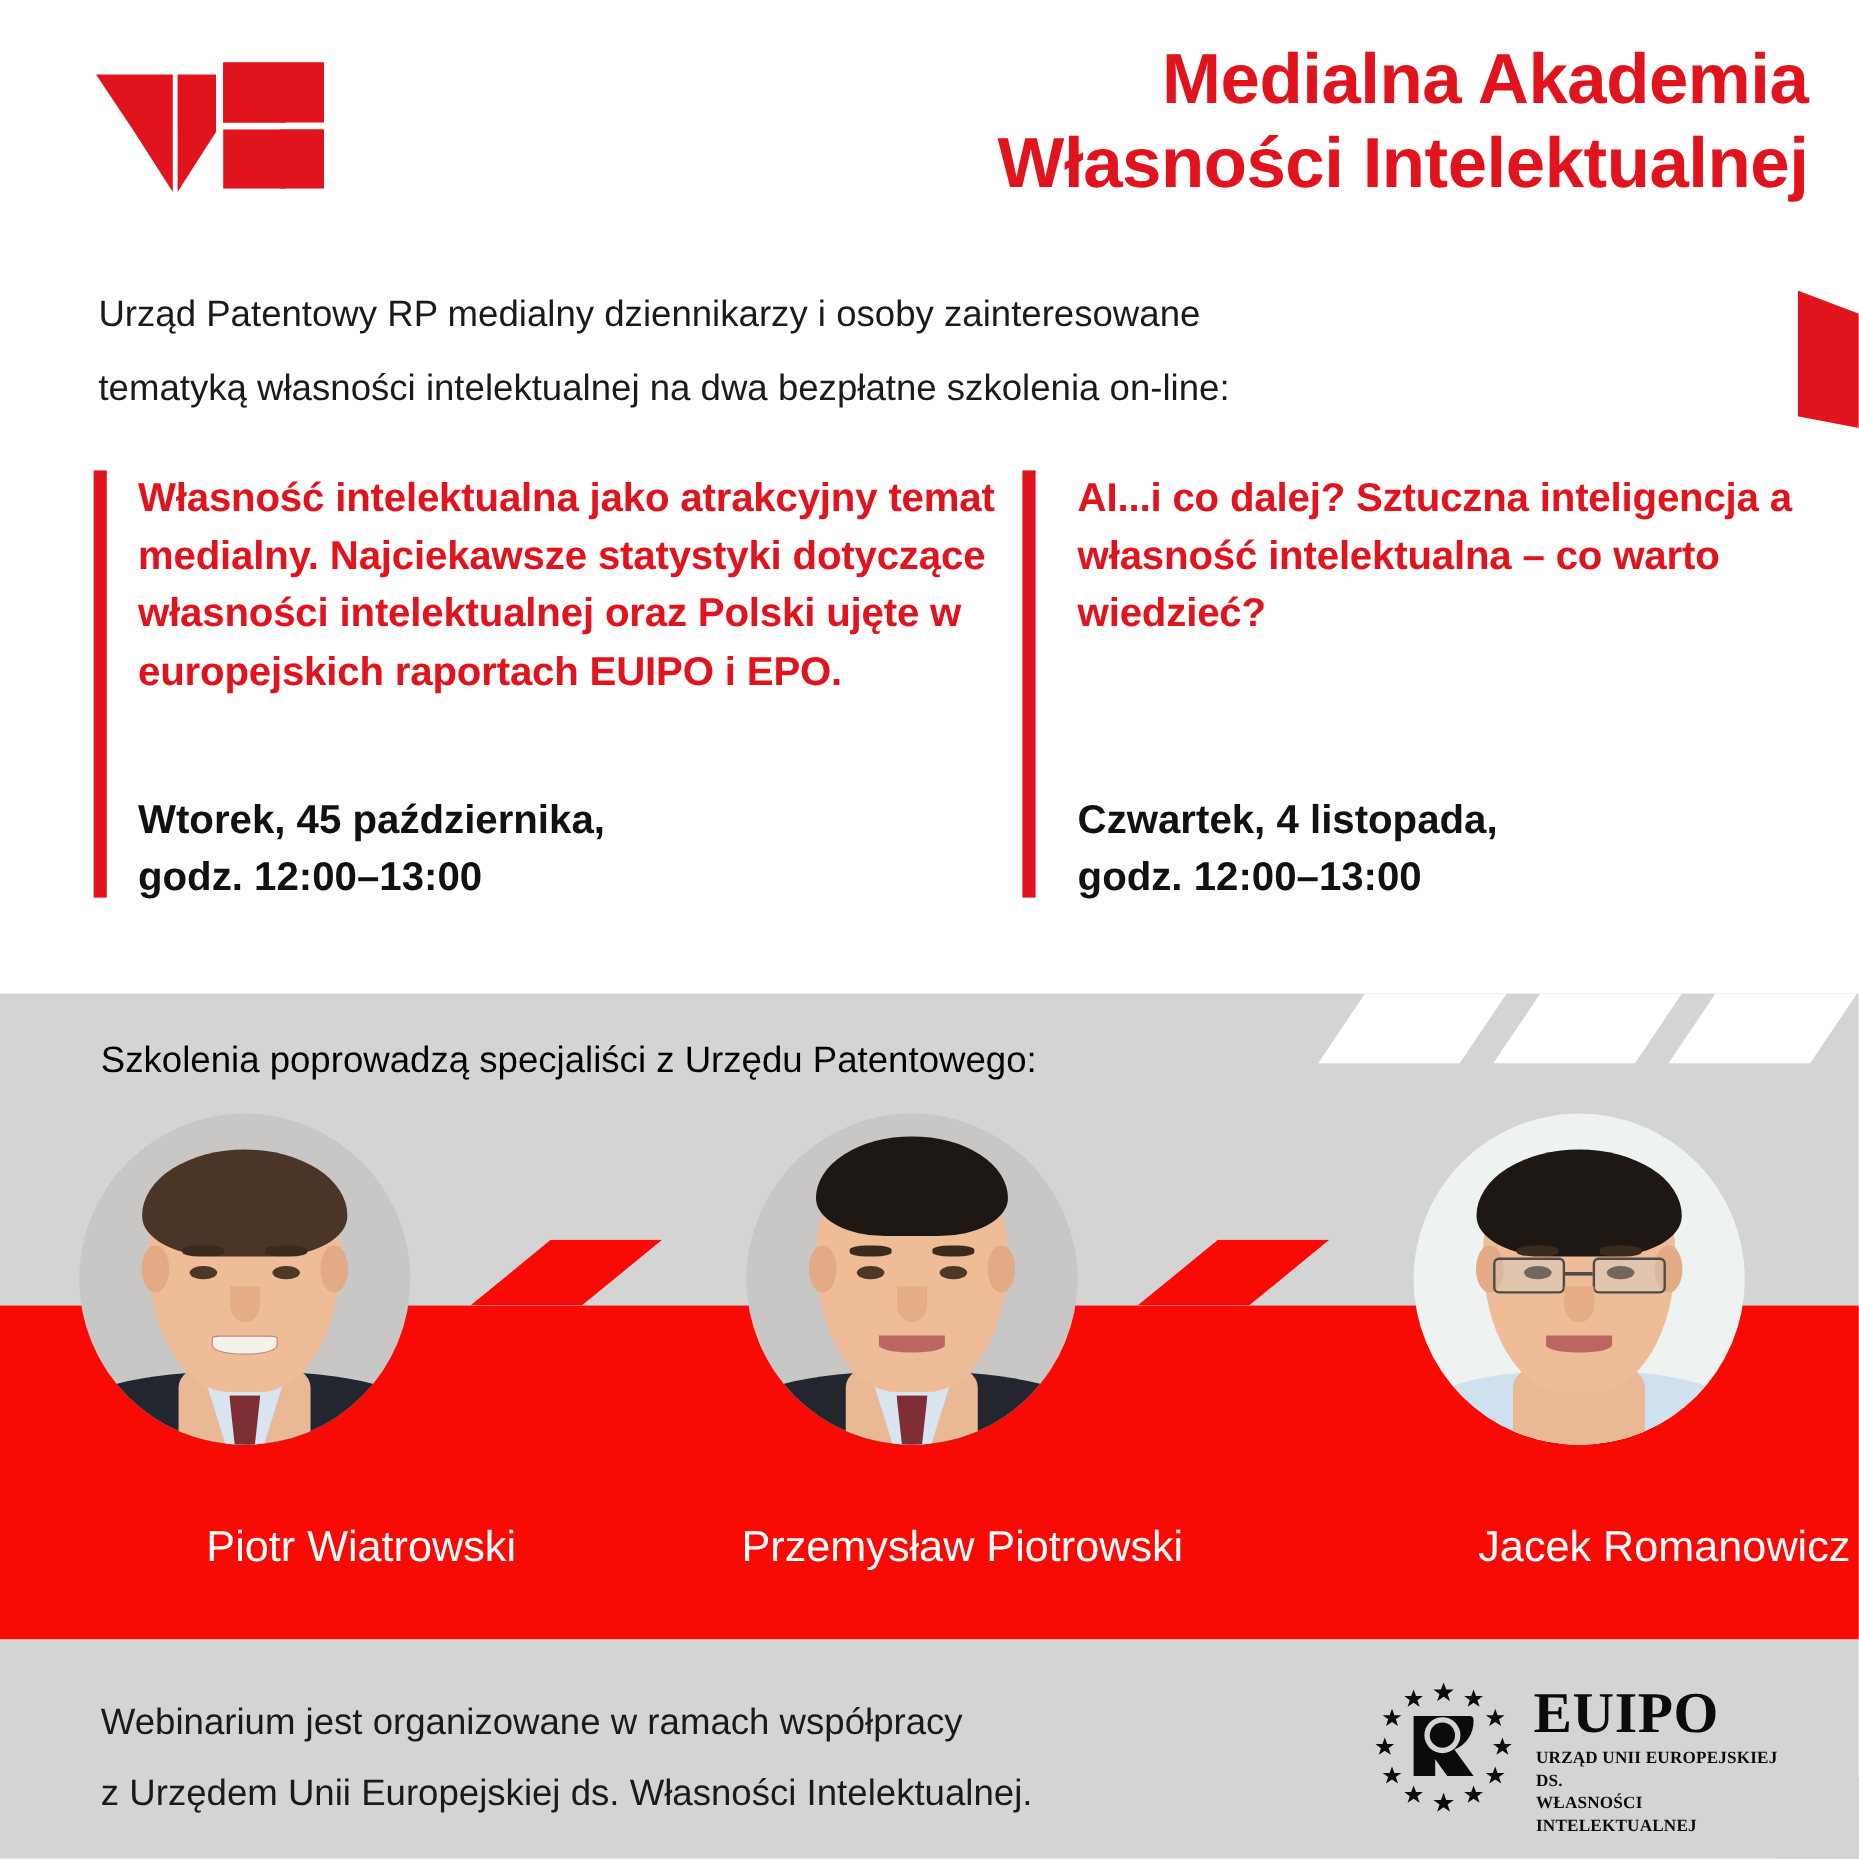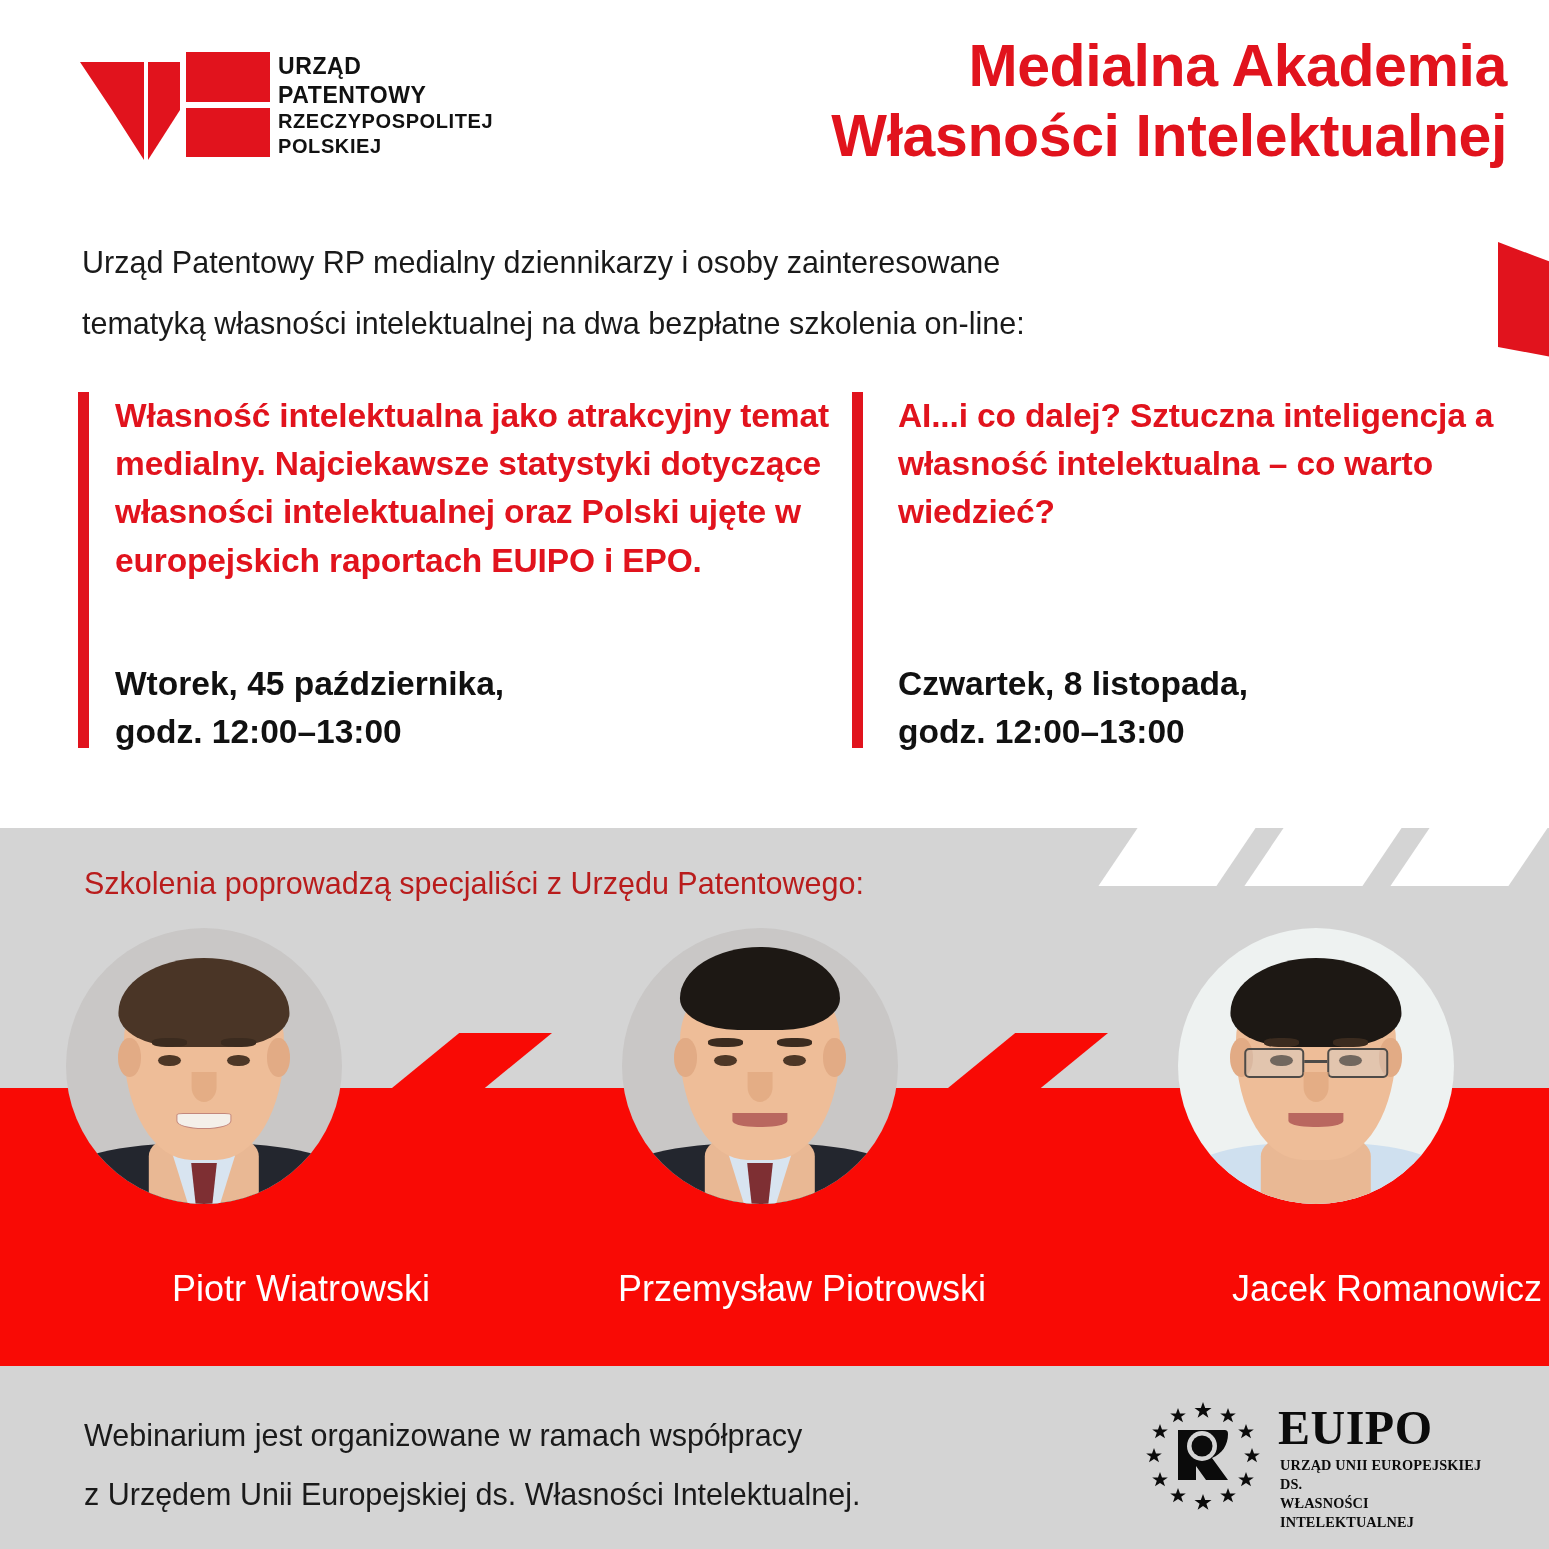--- a/index.html
+++ b/index.html
@@ -137,21 +137,21 @@
     background: #ffffff;
     transform: skewX(-34deg);
   }
   .stripe.s1 { left: 22px; }
   .stripe.s2 { left: 168px; }
   .stripe.s3 { left: 314px; }
 
   .speakers-label {
     position: absolute;
     left: 84px; top: 866px;
-    color: #b91c1c;
+    color: #000000;
     font-size: 30.5px;
     z-index: 6;
   }
 
   
   .red-band {
     position: absolute;
     left: 0; top: 1088px;
     width: 1549px; height: 278px;
     background: #F90A05;
@@ -373,26 +373,20 @@
         <polygon points="2,12 66,12 66,110 34,60" fill="#E1131D"></polygon>
         <polygon points="70,12 70,110 102,60 102,12" fill="#E1131D"></polygon>
         <polygon points="108,2 192,2 192,3 160,52 108,52" fill="#E1131D"></polygon>
         <polygon points="108,58 192,58 160,107 108,107" fill="#E1131D"></polygon>
         <polygon points="108,2 192,2 160,52 108,52" fill="#E1131D"></polygon>
         <polygon points="155,3 192,3 192,52 155,52" fill="#E1131D"></polygon>
         <polygon points="155,58 192,58 192,107 155,107" fill="#E1131D"></polygon>
       </svg>
     </div>
 
-    <div class="logo-title">
-      <div class="l1">URZĄD</div>
-      <div class="l2">PATENTOWY</div>
-      <div class="l3">RZECZYPOSPOLITEJ</div>
-      <div class="l4">POLSKIEJ</div>
-    </div>
 
     <div class="main-title">
       <div>Medialna Akademia</div>
       <div>Własności Intelektualnej</div>
     </div>
 
     <div class="intro">
       <div>Urząd Patentowy RP medialny dziennikarzy i osoby zainteresowane</div>
       <div>tematyką własności intelektualnej na dwa bezpłatne szkolenia on-line:</div>
     </div>
@@ -405,21 +399,21 @@
       <div class="col-when">
         <div>Wtorek, 45 października,</div>
         <div>godz. 12:00–13:00</div>
       </div>
     </div>
 
     <div class="col col-right">
       <div class="redbar"></div>
       <div class="col-head">AI...i co dalej? Sztuczna inteligencja a własność intelektualna – co warto wiedzieć?</div>
       <div class="col-when">
-        <div>Czwartek, 8 listopada,</div>
+        <div>Czwartek, 4 listopada,</div>
         <div>godz. 12:00–13:00</div>
       </div>
     </div>
   </div>
 
   <div class="mid-section">
     <div class="stripes">
       <div class="stripe s1"></div>
       <div class="stripe s2"></div>
       <div class="stripe s3"></div>

